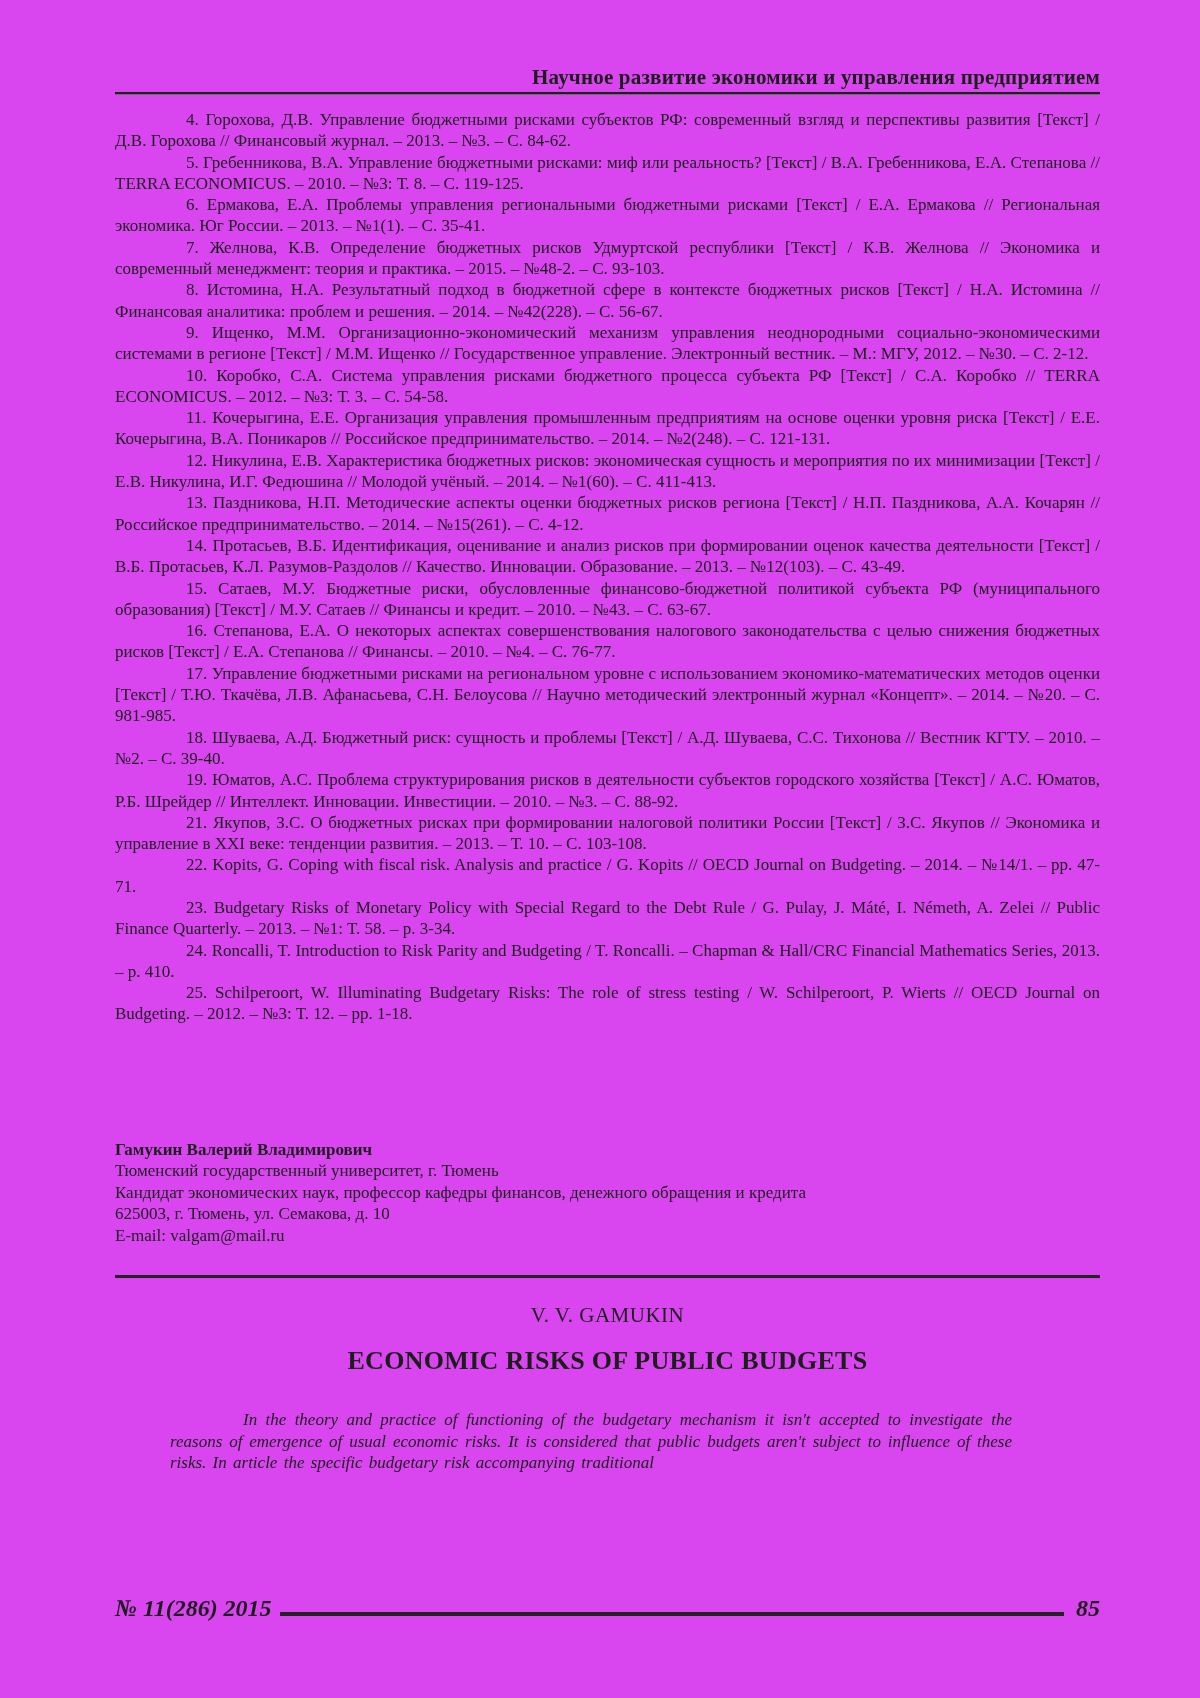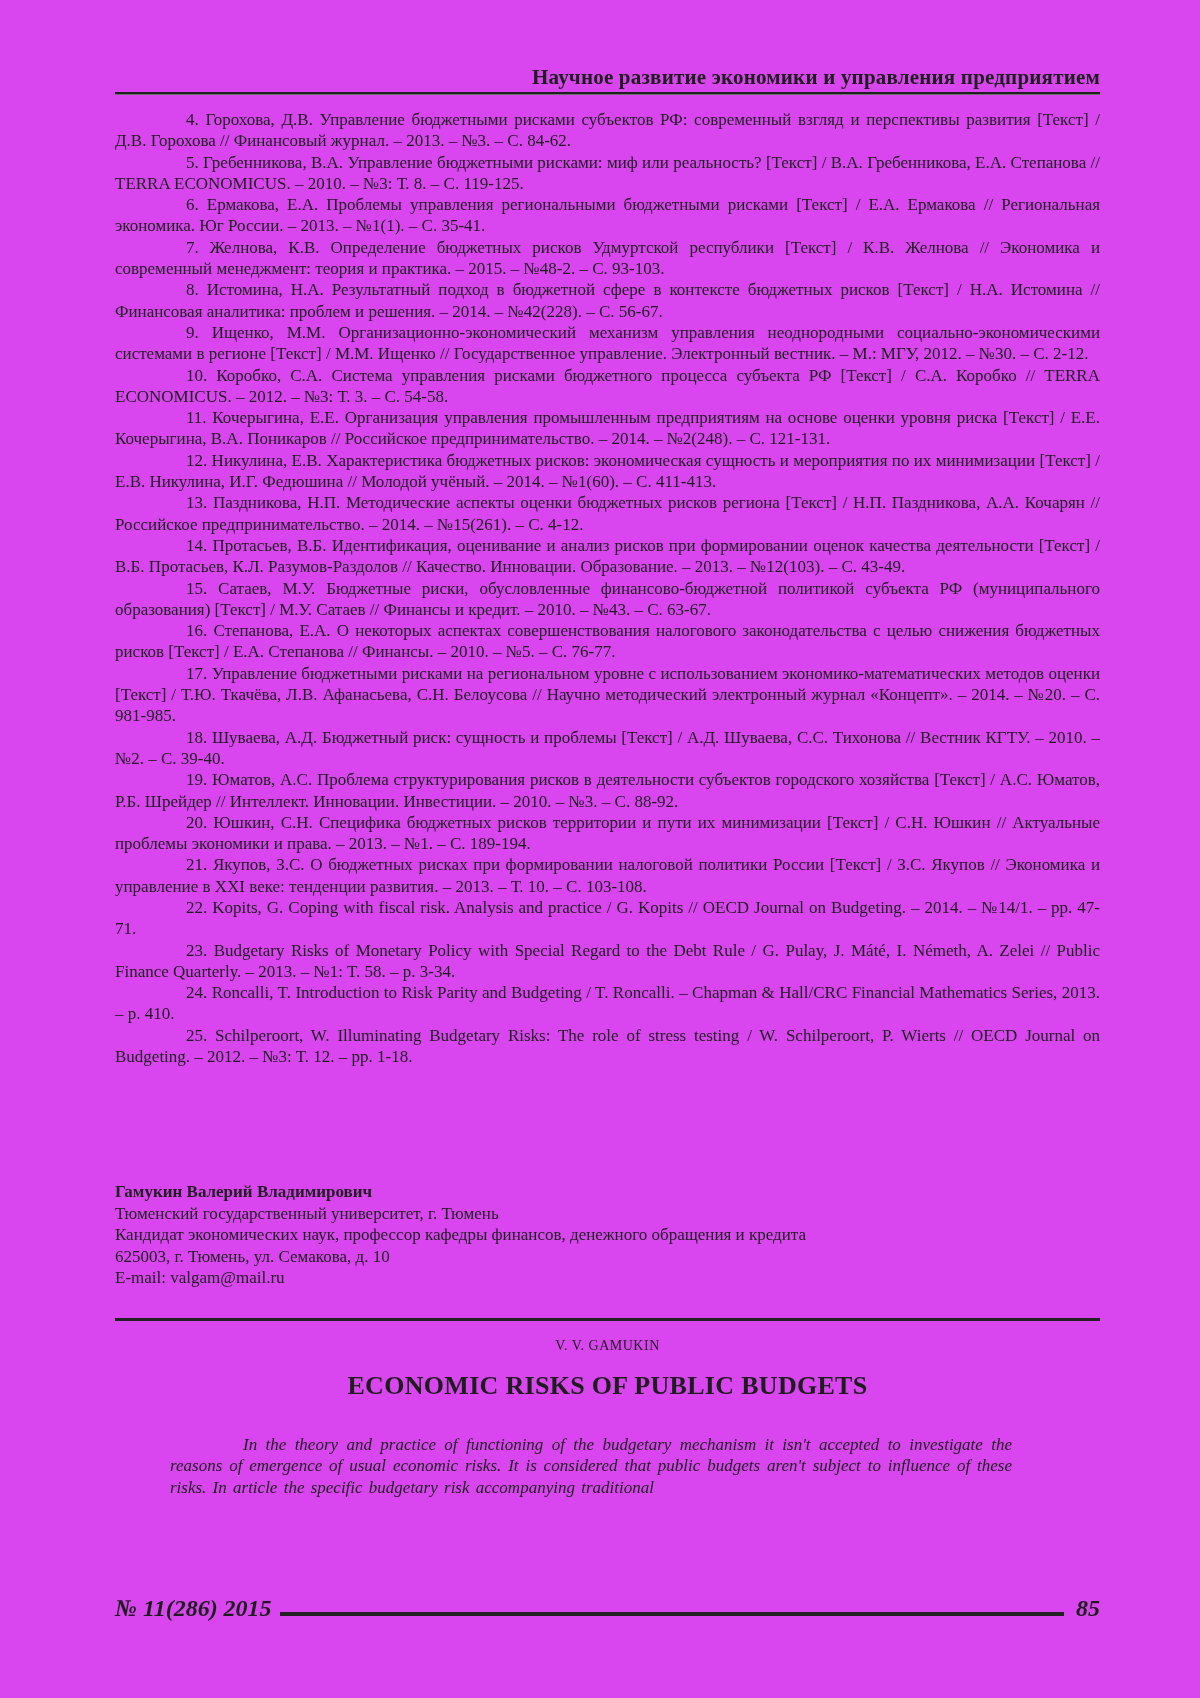--- a/index.html
+++ b/index.html
@@ -52,28 +52,28 @@
   }
   .author-name { font-weight: bold; }
   
   .mid-rule {
     margin-top: 29px;
     height: 0;
     border-top: 3px solid #222222;
   }
   
   .latin-author {
-    margin: 12px 0 0 0;
+    margin: 24px 0 0 0;
     text-align: center;
-    font-size: 14px;
+    font-size: 21px;
     line-height: 26px;
     letter-spacing: 0.5px;
   }
   .article-title {
-    margin: 12px 0 0 0;
+    margin: 18px 0 0 0;
     text-align: center;
     font-size: 26px;
     font-weight: bold;
     line-height: 30px;
     letter-spacing: 0.3px;
   }
   .abstract {
     margin: 33px 88px 0 55px;
     font-size: 17px;
     font-style: italic;
@@ -123,25 +123,24 @@
         <p class="bib-item">6. Ермакова, Е.А. Проблемы управления региональными бюджетными рисками [Текст] / Е.А. Ермакова // Региональная экономика. Юг России. – 2013. – №1(1). – С. 35-41.</p>
         <p class="bib-item">7. Желнова, К.В. Определение бюджетных рисков Удмуртской республики [Текст] / К.В. Желнова // Экономика и современный менеджмент: теория и практика. – 2015. – №48-2. – С. 93-103.</p>
         <p class="bib-item">8. Истомина, Н.А. Результатный подход в бюджетной сфере в контексте бюджетных рисков [Текст] / Н.А. Истомина // Финансовая аналитика: проблем и решения. – 2014. – №42(228). – С. 56-67.</p>
         <p class="bib-item">9. Ищенко, М.М. Организационно-экономический механизм управления неоднородными социально-экономическими системами в регионе [Текст] / М.М. Ищенко // Государственное управление. Электронный вестник. – М.: МГУ, 2012. – №30. – С. 2-12.</p>
         <p class="bib-item">10. Коробко, С.А. Система управления рисками бюджетного процесса субъекта РФ [Текст] / С.А. Коробко // TERRA ECONOMICUS. – 2012. – №3: Т. 3. – С. 54-58.</p>
         <p class="bib-item">11. Кочерыгина, Е.Е. Организация управления промышленным предприятиям на основе оценки уровня риска [Текст] / Е.Е. Кочерыгина, В.А. Поникаров // Российское предпринимательство. – 2014. – №2(248). – С. 121-131.</p>
         <p class="bib-item">12. Никулина, Е.В. Характеристика бюджетных рисков: экономическая сущность и мероприятия по их минимизации [Текст] / Е.В. Никулина, И.Г. Федюшина // Молодой учёный. – 2014. – №1(60). – С. 411-413.</p>
         <p class="bib-item">13. Паздникова, Н.П. Методические аспекты оценки бюджетных рисков региона [Текст] / Н.П. Паздникова, А.А. Кочарян // Российское предпринимательство. – 2014. – №15(261). – С. 4-12.</p>
         <p class="bib-item">14. Протасьев, В.Б. Идентификация, оценивание и анализ рисков при формировании оценок качества деятельности [Текст] / В.Б. Протасьев, К.Л. Разумов-Раздолов // Качество. Инновации. Образование. – 2013. – №12(103). – С. 43-49.</p>
         <p class="bib-item">15. Сатаев, М.У. Бюджетные риски, обусловленные финансово-бюджетной политикой субъекта РФ (муниципального образования) [Текст] / М.У. Сатаев // Финансы и кредит. – 2010. – №43. – С. 63-67.</p>
-        <p class="bib-item">16. Степанова, Е.А. О некоторых аспектах совершенствования налогового законодательства с целью снижения бюджетных рисков [Текст] / Е.А. Степанова // Финансы. – 2010. – №5. – С. 76-77.</p>
+        <p class="bib-item">16. Степанова, Е.А. О некоторых аспектах совершенствования налогового законодательства с целью снижения бюджетных рисков [Текст] / Е.А. Степанова // Финансы. – 2010. – №4. – С. 76-77.</p>
         <p class="bib-item">17. Управление бюджетными рисками на региональном уровне с использованием экономико-математических методов оценки [Текст] / Т.Ю. Ткачёва, Л.В. Афанасьева, С.Н. Белоусова // Научно методический электронный журнал «Концепт». – 2014. – №20. – С. 981-985.</p>
         <p class="bib-item">18. Шуваева, А.Д. Бюджетный риск: сущность и проблемы [Текст] / А.Д. Шуваева, С.С. Тихонова // Вестник КГТУ. – 2010. – №2. – С. 39-40.</p>
         <p class="bib-item">19. Юматов, А.С. Проблема структурирования рисков в деятельности субъектов городского хозяйства [Текст] / А.С. Юматов, Р.Б. Шрейдер // Интеллект. Инновации. Инвестиции. – 2010. – №3. – С. 88-92.</p>
-        <p class="bib-item">20. Юшкин, С.Н. Специфика бюджетных рисков территории и пути их минимизации [Текст] / С.Н. Юшкин // Актуальные проблемы экономики и права. – 2013. – №1. – С. 189-194.</p>
         <p class="bib-item">21. Якупов, З.С. О бюджетных рисках при формировании налоговой политики России [Текст] / З.С. Якупов // Экономика и управление в XXI веке: тенденции развития. – 2013. – Т. 10. – С. 103-108.</p>
         <p class="bib-item">22. Kopits, G. Coping with fiscal risk. Analysis and practice / G. Kopits // OECD Journal on Budgeting. – 2014. – №14/1. – pp. 47-71.</p>
         <p class="bib-item">23. Budgetary Risks of Monetary Policy with Special Regard to the Debt Rule / G. Pulay, J. Máté, I. Németh, A. Zelei // Public Finance Quarterly. – 2013. – №1: T. 58. – p. 3-34.</p>
         <p class="bib-item">24. Roncalli, T. Introduction to Risk Parity and Budgeting / T. Roncalli. – Chapman &amp; Hall/CRC Financial Mathematics Series, 2013. – p. 410.</p>
         <p class="bib-item">25. Schilperoort, W. Illuminating Budgetary Risks: The role of stress testing / W. Schilperoort, P. Wierts // OECD Journal on Budgeting. – 2012. – №3: T. 12. – pp. 1-18.</p>
       </section>
 
     <section class="author-block">
       <p class="author-name">Гамукин Валерий Владимирович</p>
       <p>Тюменский государственный университет, г. Тюмень</p>

